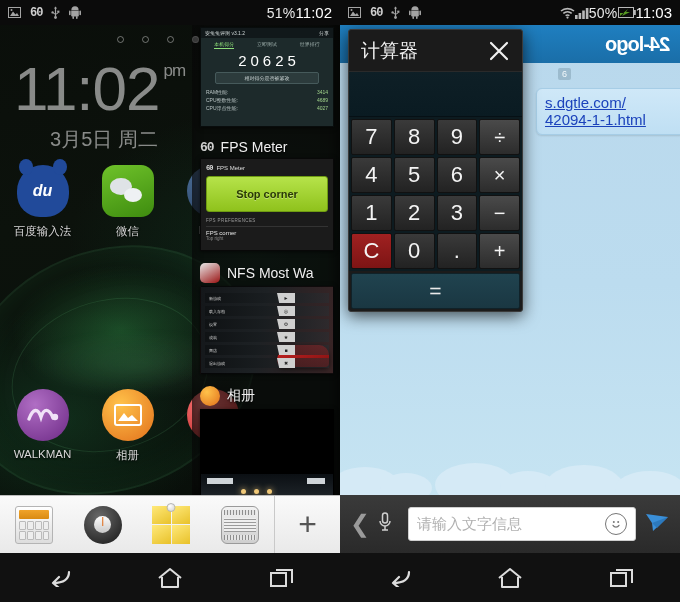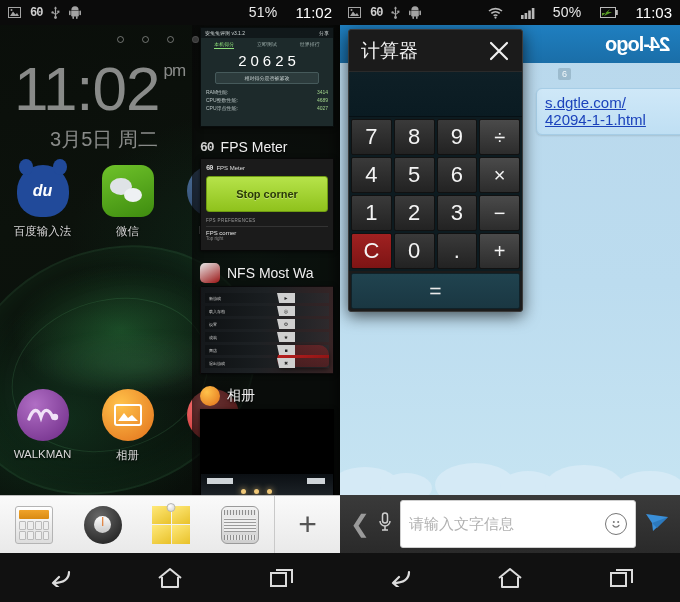--- a/index.html
+++ b/index.html
@@ -42,21 +42,21 @@
     filter:blur(3px);
   }
 
   .statusbar {
     position:absolute; top:0; left:0; right:0; height:25px;
     background:#0b0b0b;
     display:flex; align-items:center; padding:0 8px;
     z-index:20;
   }
   .sb-left { display:flex; align-items:center; gap:9px; }
-  .sb-right { margin-left:auto; display:flex; gap:18px; }
+  .sb-right { margin-left:auto; display:flex; align-items:center; gap:0; }
   .sb-ico { opacity:.78; display:flex; align-items:center; }
   .sb-text { color:#e9e9e9; font-size:14px; letter-spacing:0.3px; }
   .sb-clock { color:#fff; font-size:15px; font-weight:400; }
   .sb60 {
     color:#cfcfcf; font-family:"Liberation Mono", monospace;
     font-size:12px; font-weight:700; letter-spacing:-1px;
   }
 
   .page-dots {
     position:absolute; top:36px; left:0; right:0;
@@ -225,22 +225,22 @@
     color:#eaeaea; font-size:21px;
   }
 
   .input-bar {
     position:absolute; left:0; right:0; bottom:49px; height:58px;
     background:linear-gradient(180deg,#3a3a3a,#2a2a2a);
     display:flex; align-items:center; gap:8px; padding:0 10px; z-index:14;
   }
   .ib-chevron { color:#9a9a9a; font-size:24px; font-weight:300; }
   .ib-input {
-    flex:1; height:48px; background:#fff; border:1px solid #cfcfcf; border-radius:3px;
-    display:flex; align-items:center; padding:0 8px;
+    flex:1; height:34px; background:#fff; border:1px solid #cfcfcf; border-radius:3px;
+    display:flex; align-items:center; padding:0 8px;margin-left:8px;
   }
   .ib-placeholder { color:#b1b1b1; font-size:15px; flex:1; }
   .ib-emoji { width:22px; height:22px; border-radius:50%; border:1.5px solid #777; display:flex; align-items:center; justify-content:center; }
 </style>
 </head>
 <body>
 
 <div class="screens">
 
   <div class="screen" id="left-screen">

